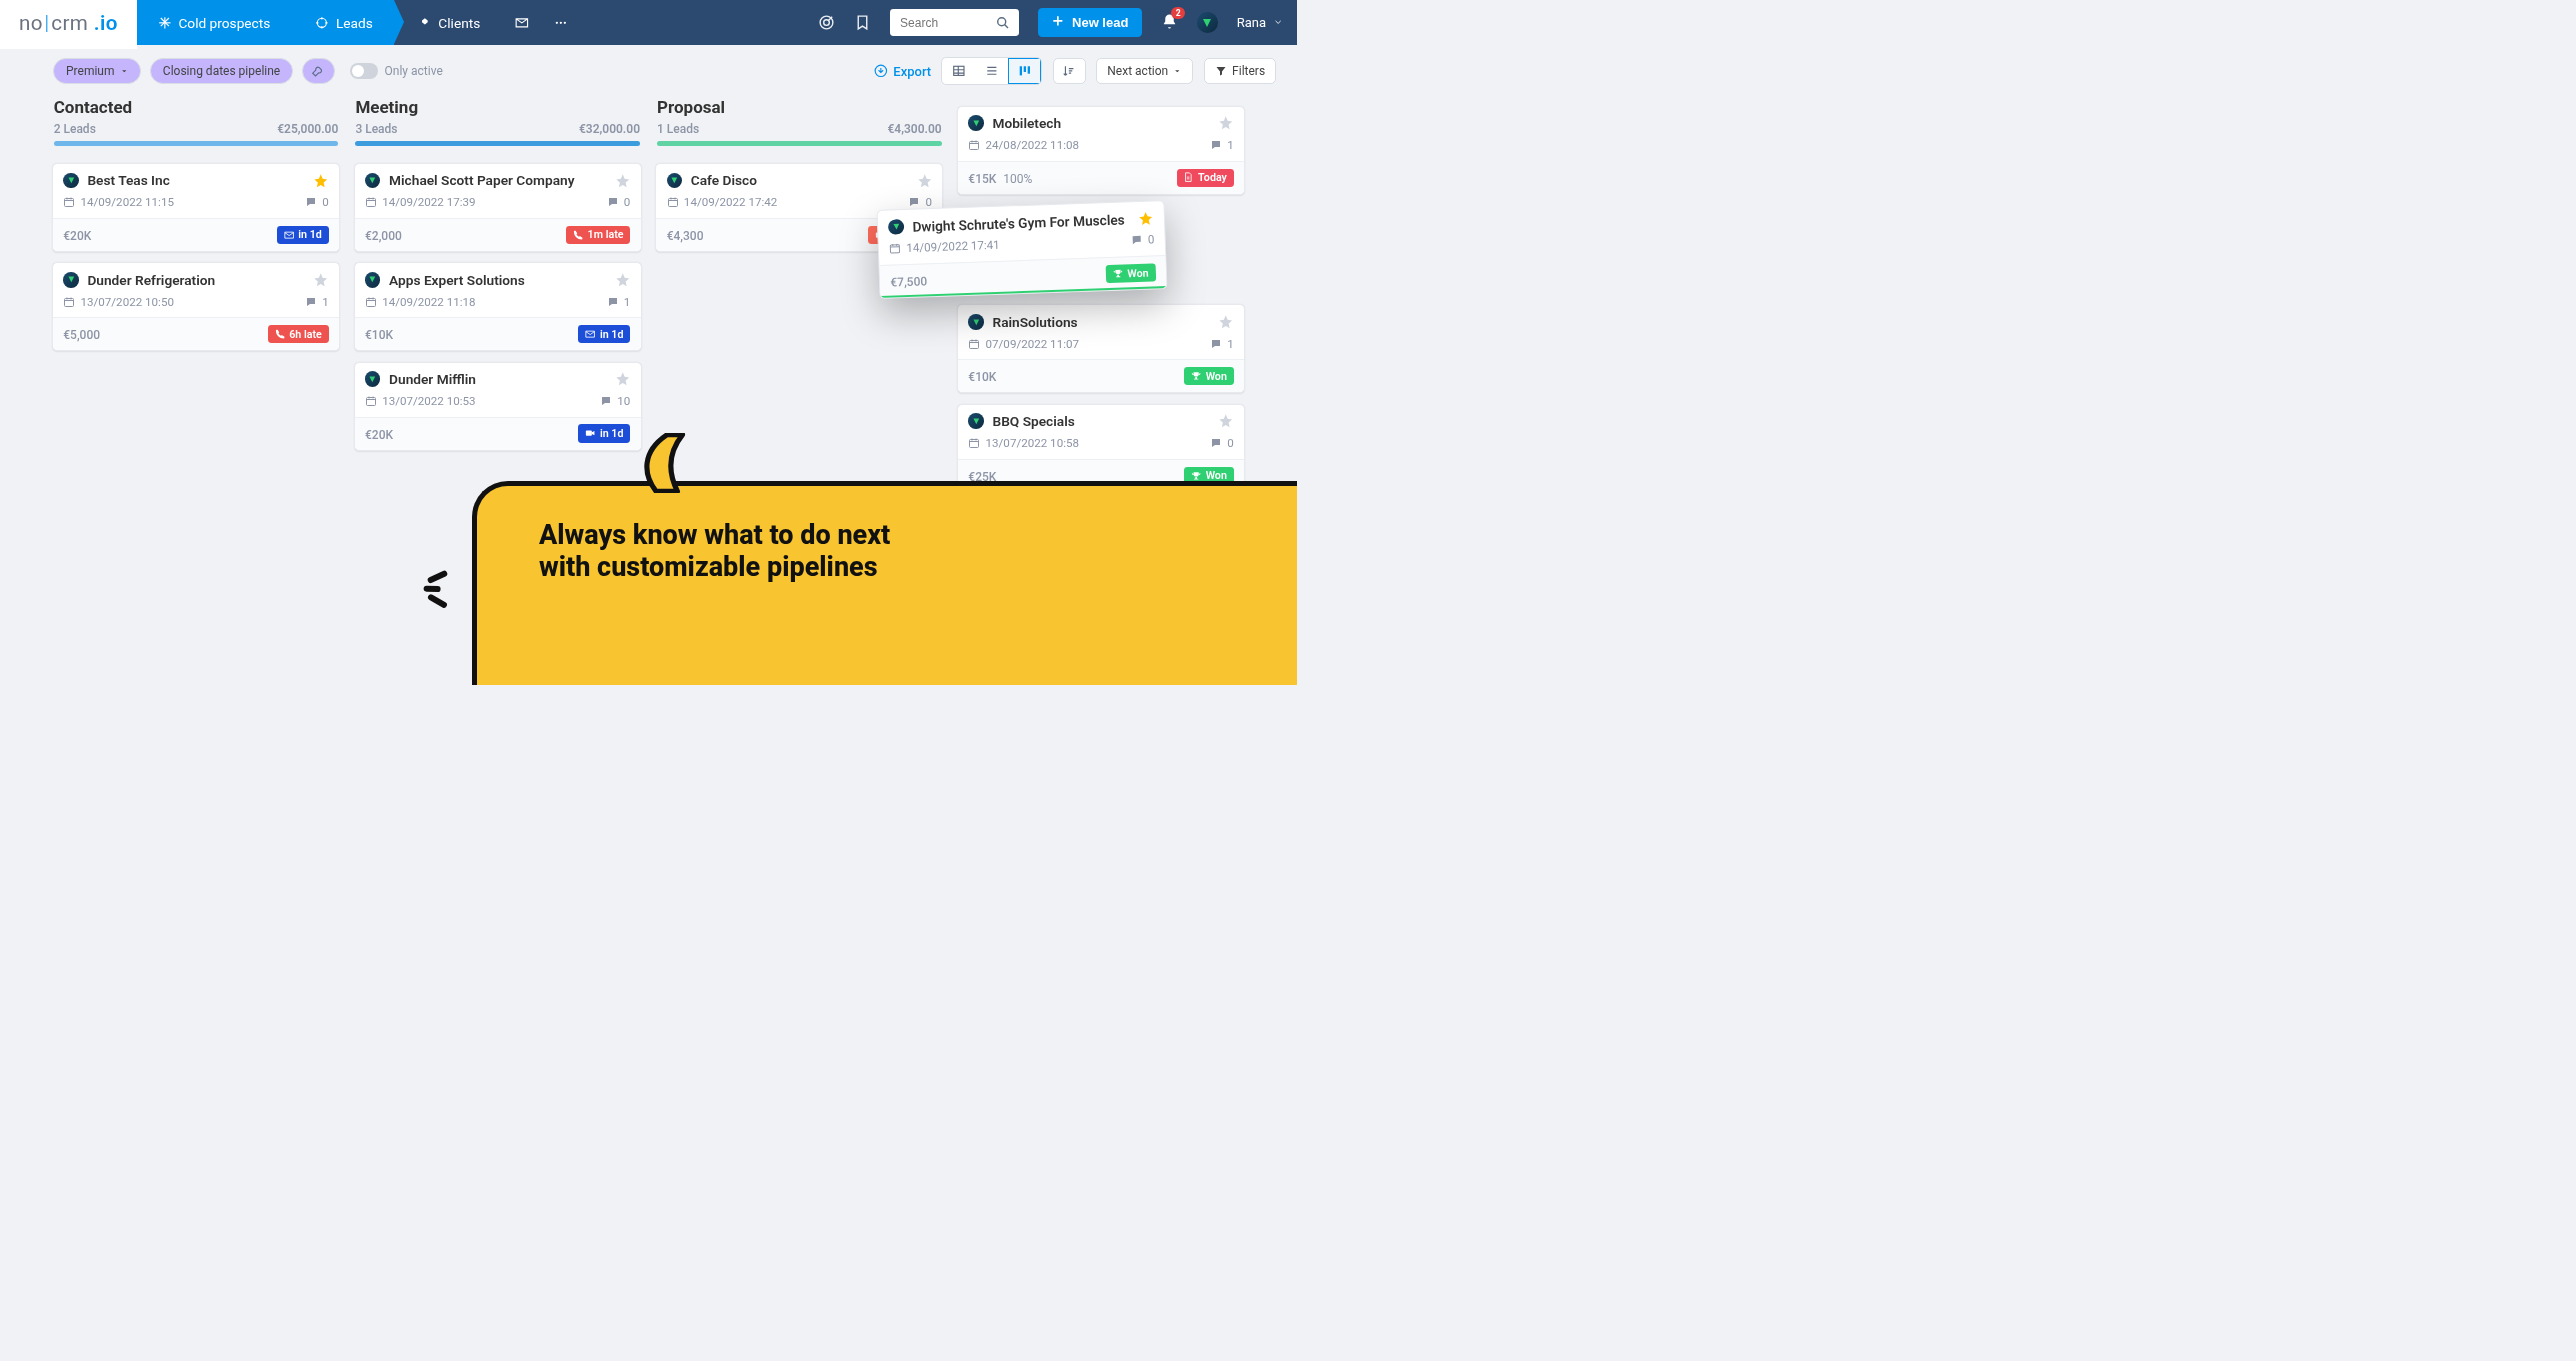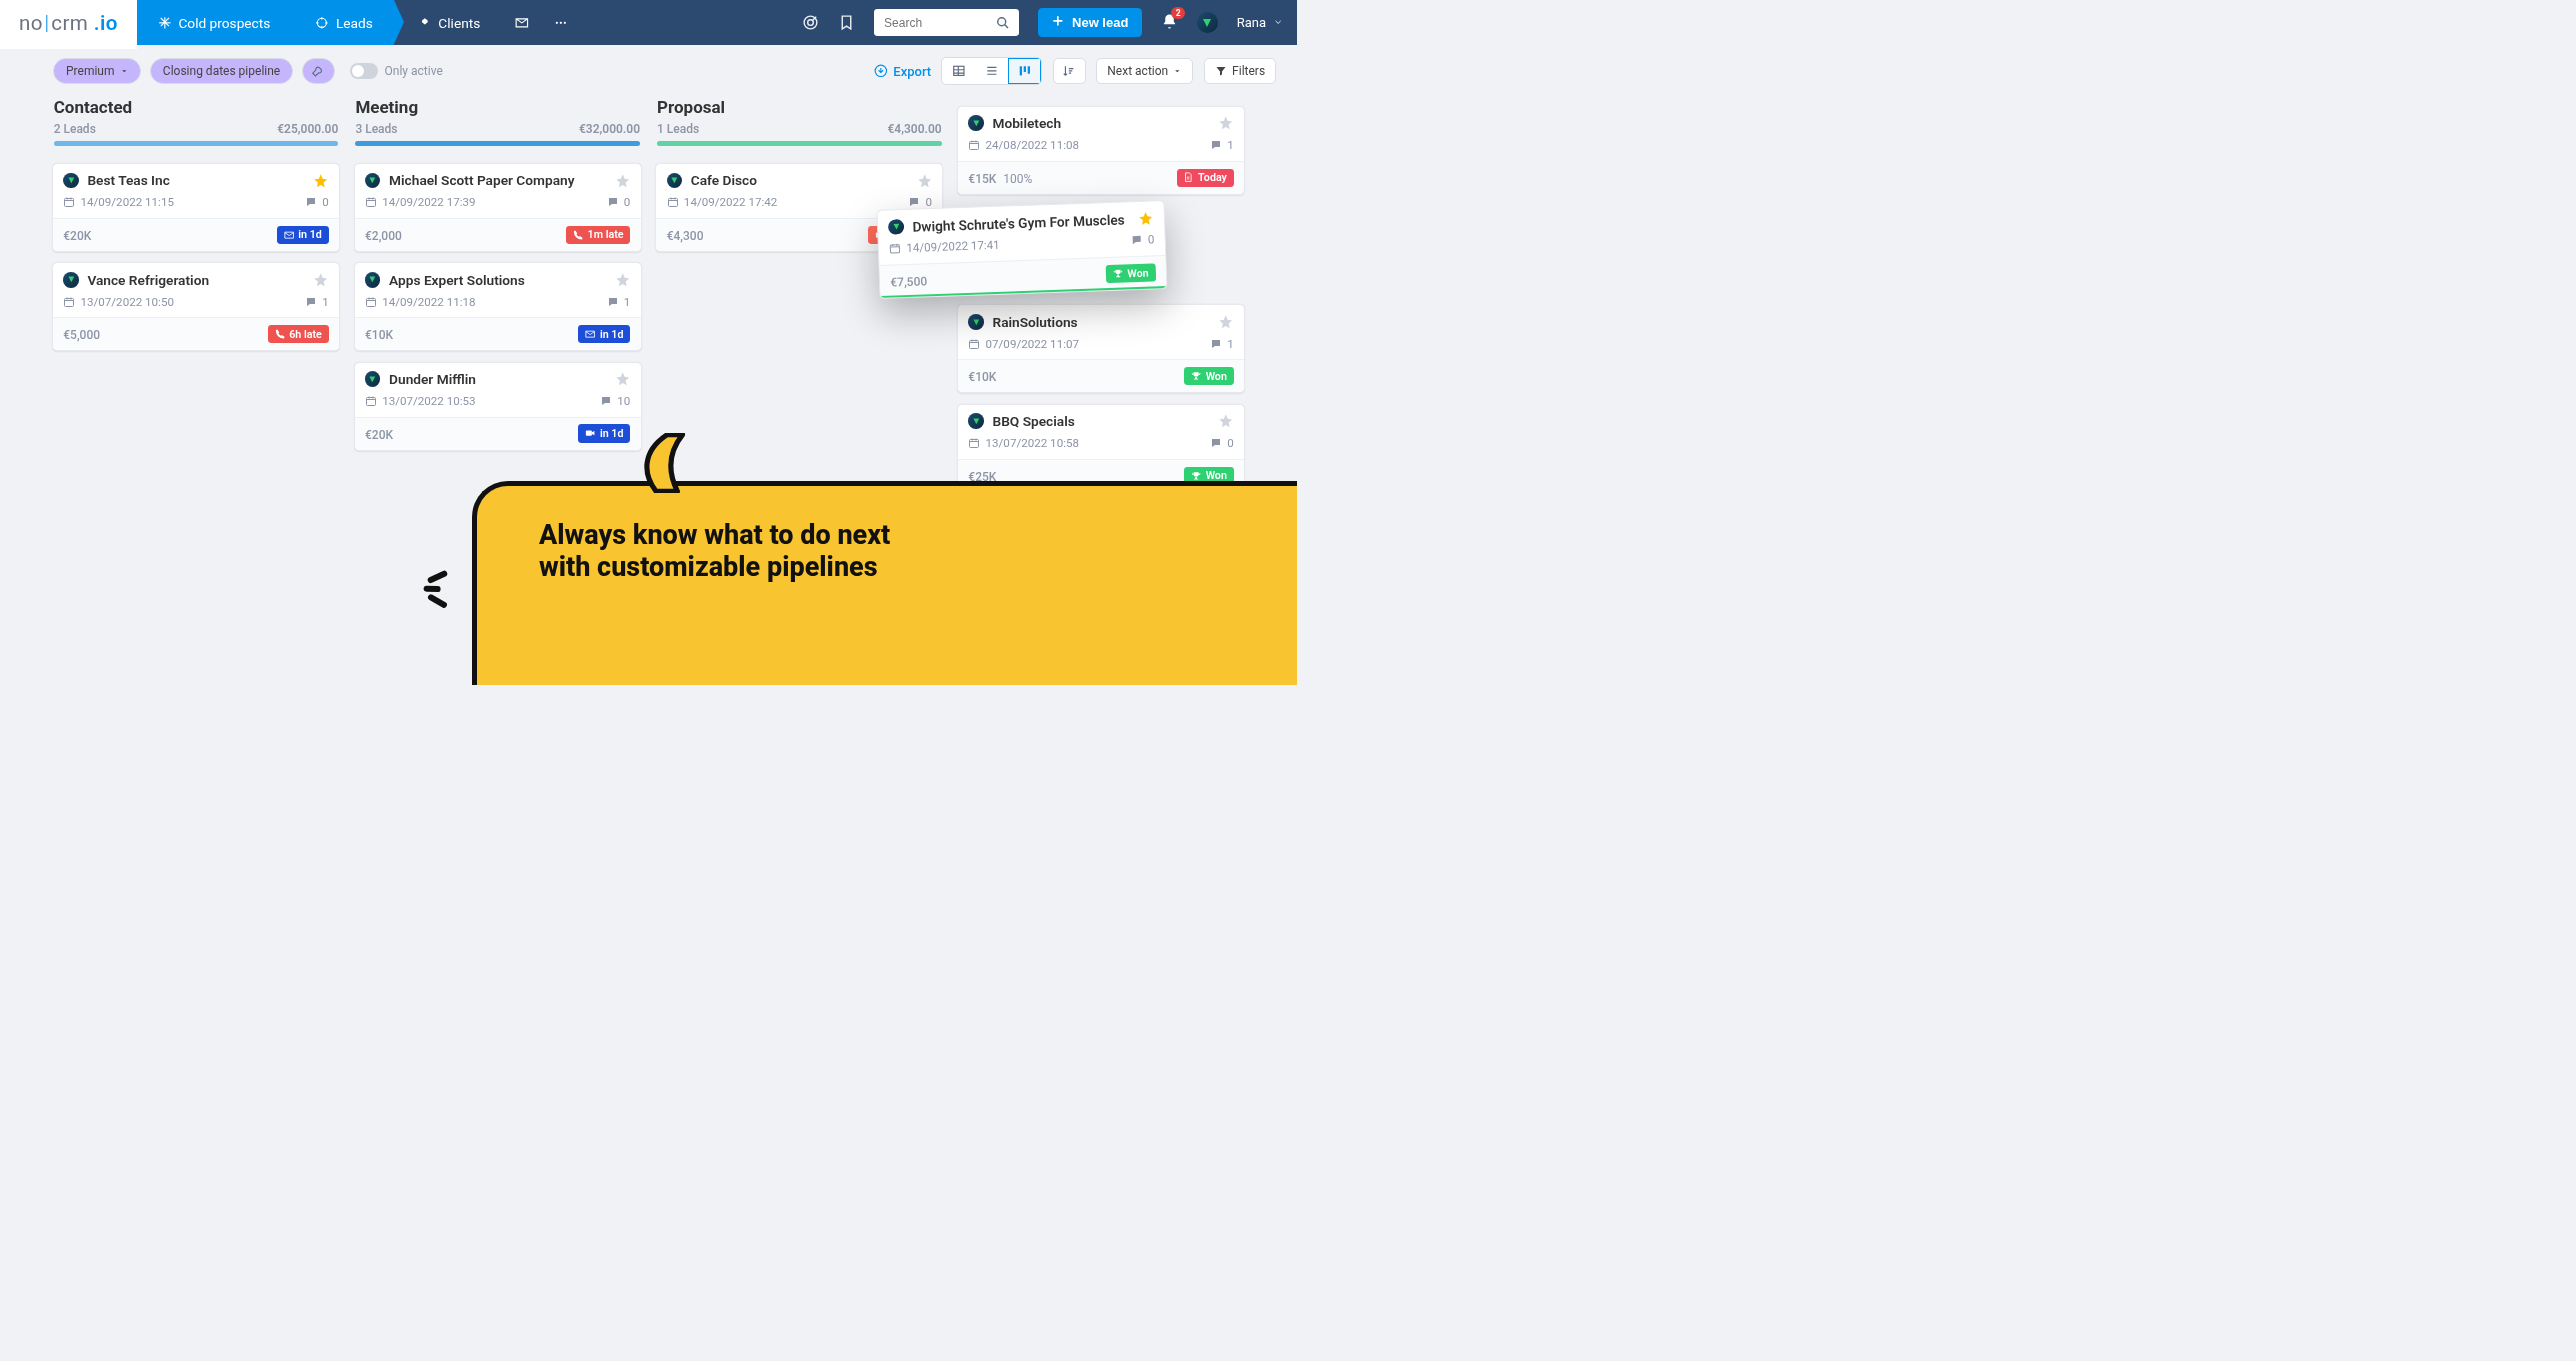--- a/index.html
+++ b/index.html
@@ -24,21 +24,21 @@
   .nav-tabs { display:flex; height:100%; }
   .nav-tab { display:flex; align-items:center; gap:6.9px; padding:0 21px; height:100%; font-size:13.7px; cursor:pointer; position:relative; white-space:nowrap;}
   .nav-tab.sel { background:var(--nav-active); }
   .nav-tab .chev { position:absolute; right:-10.3px; top:0; width:0;height:0; border-top:22px solid transparent; border-bottom:22px solid transparent; border-left:10.3px solid var(--topbar-bg); z-index:2;}
   .nav-tab.sel .chev { border-left-color:var(--nav-active);}
   .nav-icon{width:13.7px;height:13.7px; display:inline-flex;}
   .topbar-spacer{flex:1;}
   .topbar-tools{display:flex;align-items:center;gap:19px;padding-right:13.7px;}
   .tool-ic{width:17px;height:17px;cursor:pointer; opacity:.9;}
   .search-wrap{position:relative;}
-  .search-wrap input{width:145px;height:27.5px;border:none;border-radius:3.4px;padding:0 29px 0 10.3px;font-size:12px;outline:none;}
+  .search-wrap input{width:129px;height:27.5px;border:none;border-radius:3.4px;padding:0 29px 0 10.3px;font-size:12px;outline:none;}
   .search-wrap .sic{position:absolute;right:8.6px;top:6.9px;color:#5a6c84;}
   .new-lead-btn{background:var(--nav-active);border:none;color:#fff;height:29px;border-radius:4.3px;padding:0 13.7px;font-size:13px;font-weight:600;display:flex;align-items:center;gap:6.9px;cursor:pointer;}
   .bell-wrap{position:relative;}
   .badge{position:absolute;top:-5.2px;right:-6.9px;background:#e53e3e;color:#fff;font-size:8.6px;border-radius:6.9px;padding:0.9px 4.3px;font-weight:700;}
   .avatar{width:20.6px;height:20.6px;border-radius:50%;background:linear-gradient(135deg,#1b4b6e,#0d2a3f);display:flex;align-items:center;justify-content:center;}
   .avatar svg{width:12px;height:12px;}
   .user-name{font-size:13px;}
   .user-caret{margin-left:-12px;}
 
   
@@ -335,21 +335,21 @@
       </div>
         </div>
         <div class="card">
       <div class="card-top">
         <div class="card-row">
           <span class="mini-av">
                 <svg viewBox="0 0 24 24" fill="#2fd072">
                   <path d="M4 4h16L12 20z"></path>
                 </svg>
               </span>
-          <span class="card-title">Vance Refrigeration</span>
+          <span class="card-title">Dunder Refrigeration</span>
           <span class="star "><svg viewBox="0 0 24 24" fill="currentColor">
                   <path d="M12 2l2.9 6.9L22 10l-5.5 4.8L18 22l-6-3.6L6 22l1.5-7.2L2 10l7.1-1.1z"></path>
                 </svg></span>
         </div>
         <div class="meta-row">
           <span class="meta-left">
                 <svg viewBox="0 0 24 24" fill="currentColor">
                   <rect x="3" y="5" width="18" height="16" rx="2" fill="none" stroke="currentColor" stroke-width="2"></rect>
                   <path d="M3 9h18M8 3v4M16 3v4" stroke="currentColor" stroke-width="2"></path>
                 </svg>

